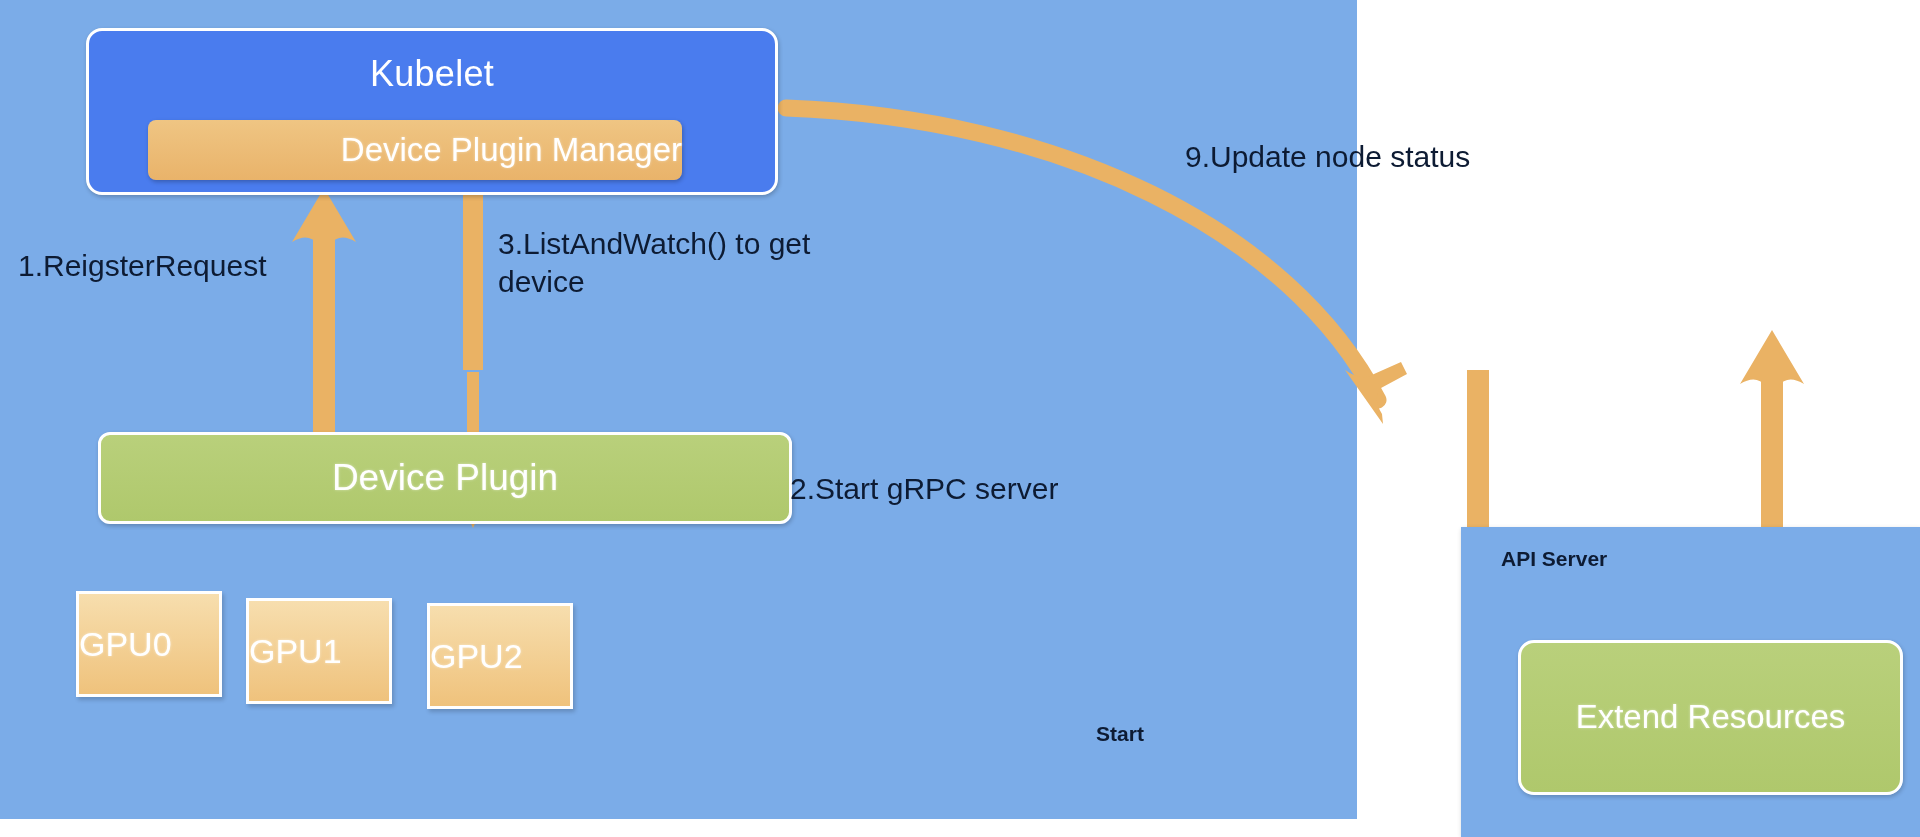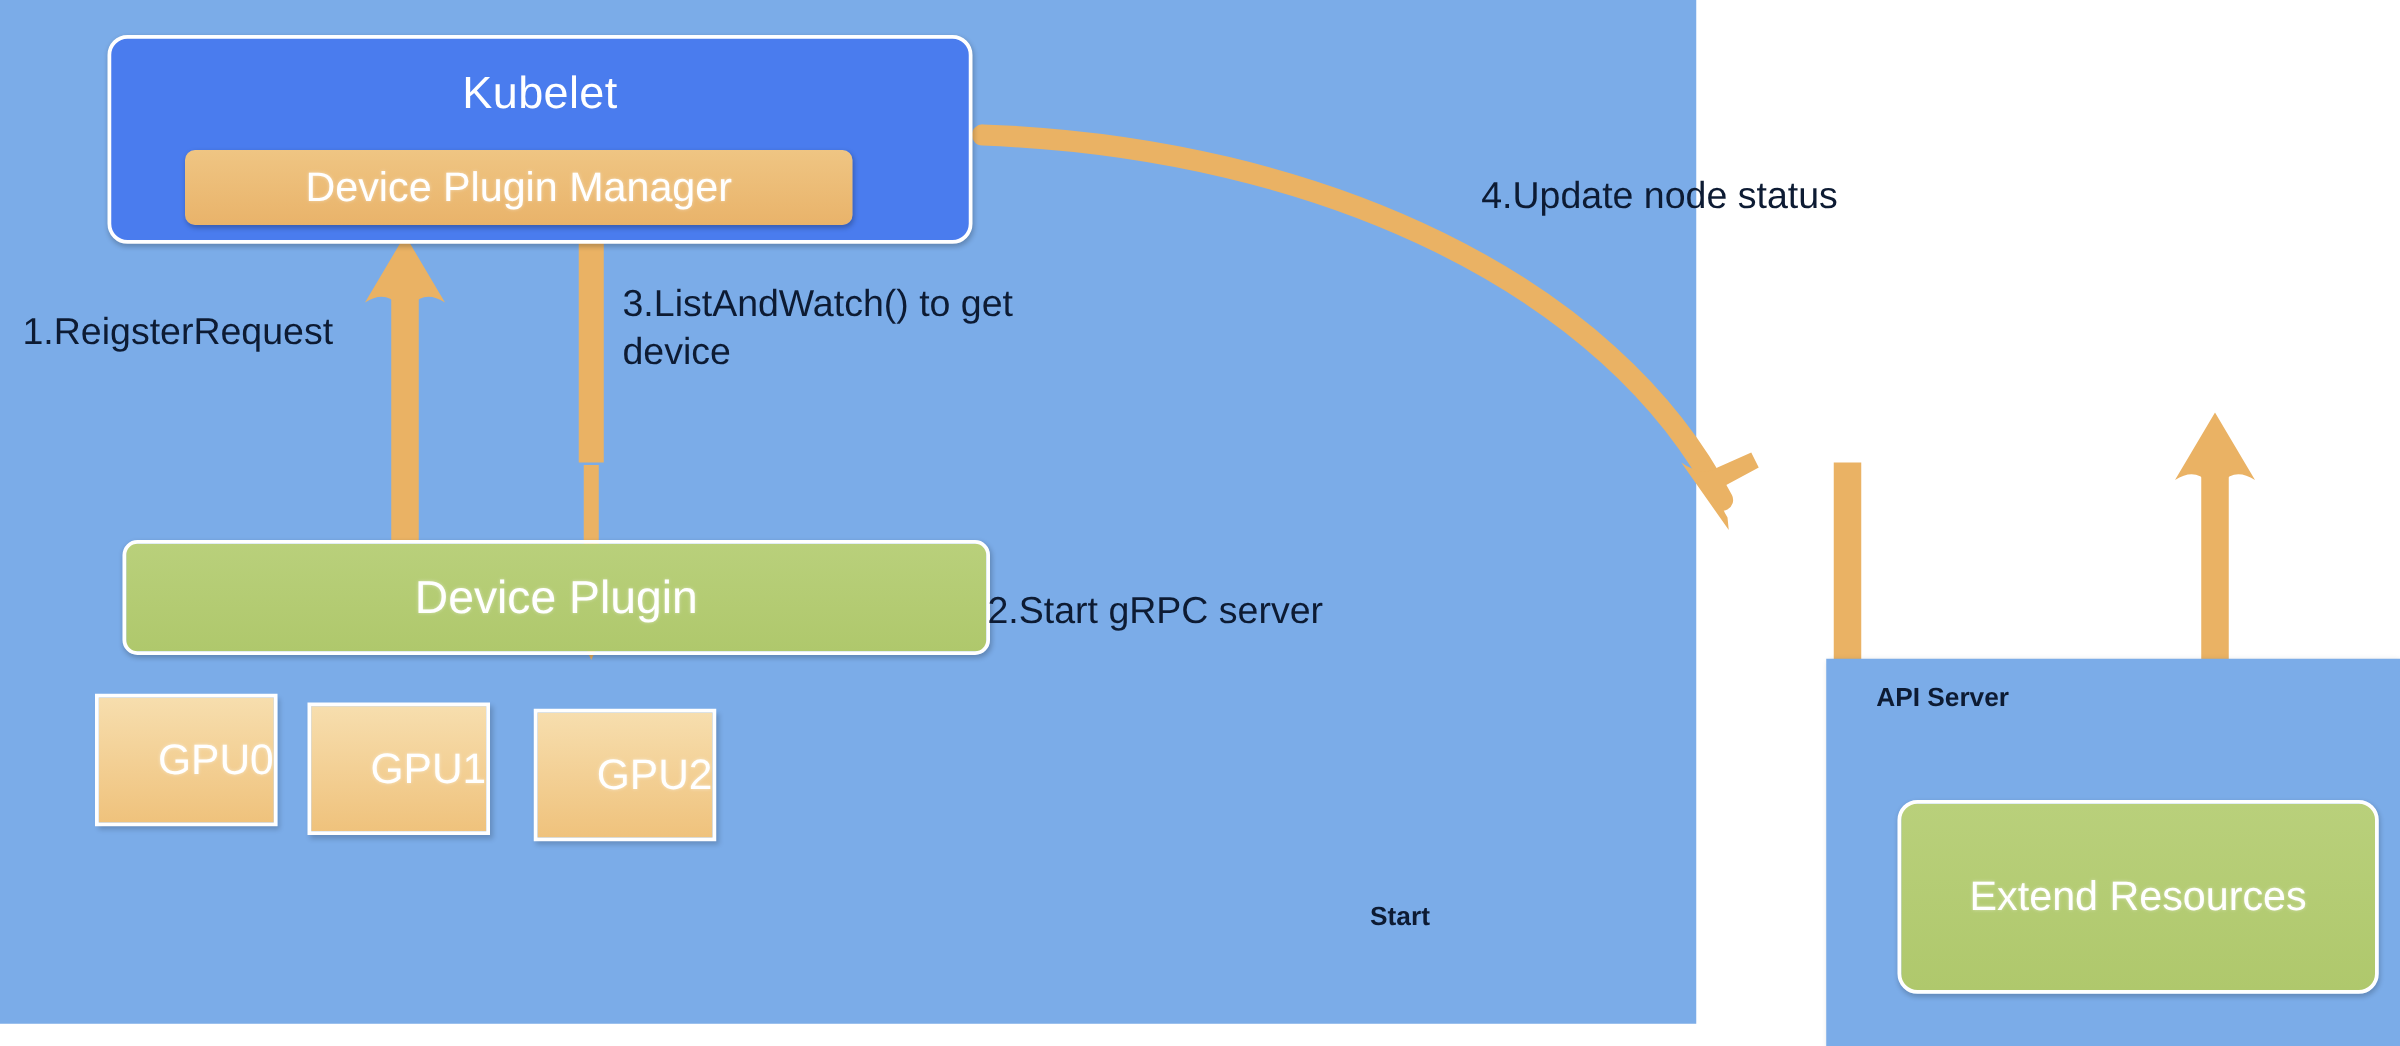--- a/index.html
+++ b/index.html
@@ -66,21 +66,21 @@
     position: absolute;
     left: 148px;
     top: 120px;
     width: 534px;
     height: 60px;
     background: linear-gradient(180deg,#EFC583 0%, #E9B36A 100%);
     border-radius: 8px;
     box-shadow: 1px 2px 4px rgba(0,0,0,0.25);
     display: flex;
     align-items: center;
-    justify-content: center;
+    justify-content: flex-end;
   }
   .dpm-label {
     font-size: 33px;
     color: #ffffff;
     text-shadow: 0 0 3px rgba(255,255,255,0.45);
   }
 
   
   .device-plugin-box {
     position: absolute;
@@ -105,21 +105,22 @@
 
   
   .gpu-box {
     position: absolute;
     background: linear-gradient(180deg,#F7DEAE 0%, #EFC27C 100%);
     border: 3px solid #ffffff;
     box-sizing: border-box;
     box-shadow: 2px 3px 4px rgba(0,0,0,0.18);
     display: flex;
     align-items: center;
-    justify-content: flex-end;
+    justify-content: flex-start;
+    margin-top: 36px;
   }
   .gpu-label {
     font-size: 34px;
     color: #ffffff;
     text-shadow: 0 0 3px rgba(255,255,255,0.5);
   }
 
   
   .step-label {
     position: absolute;
@@ -272,21 +273,21 @@
   </div>
   <div class="gpu-box" style="left:427px; top:567px; width:146px; height:106px;">
     <span class="gpu-label">GPU2</span>
   </div>
 
   <div class="node-label">Start</div>
 
   <div class="step-label step-1">1.ReigsterRequest</div>
   <div class="step-label step-2">2.Start gRPC server</div>
   <div class="step-label step-3">3.ListAndWatch() to get device</div>
-  <div class="step-label step-4">4.Update node status</div>
+  <div class="step-label step-4">9.Update node status</div>
 
 
   <div class="api-server-box">
     <div class="api-server-title">API Server</div>
   </div>
   <div class="extend-res-box">
     <span class="extend-res-line">Extend Resources</span>
   </div>
 
 </div>

